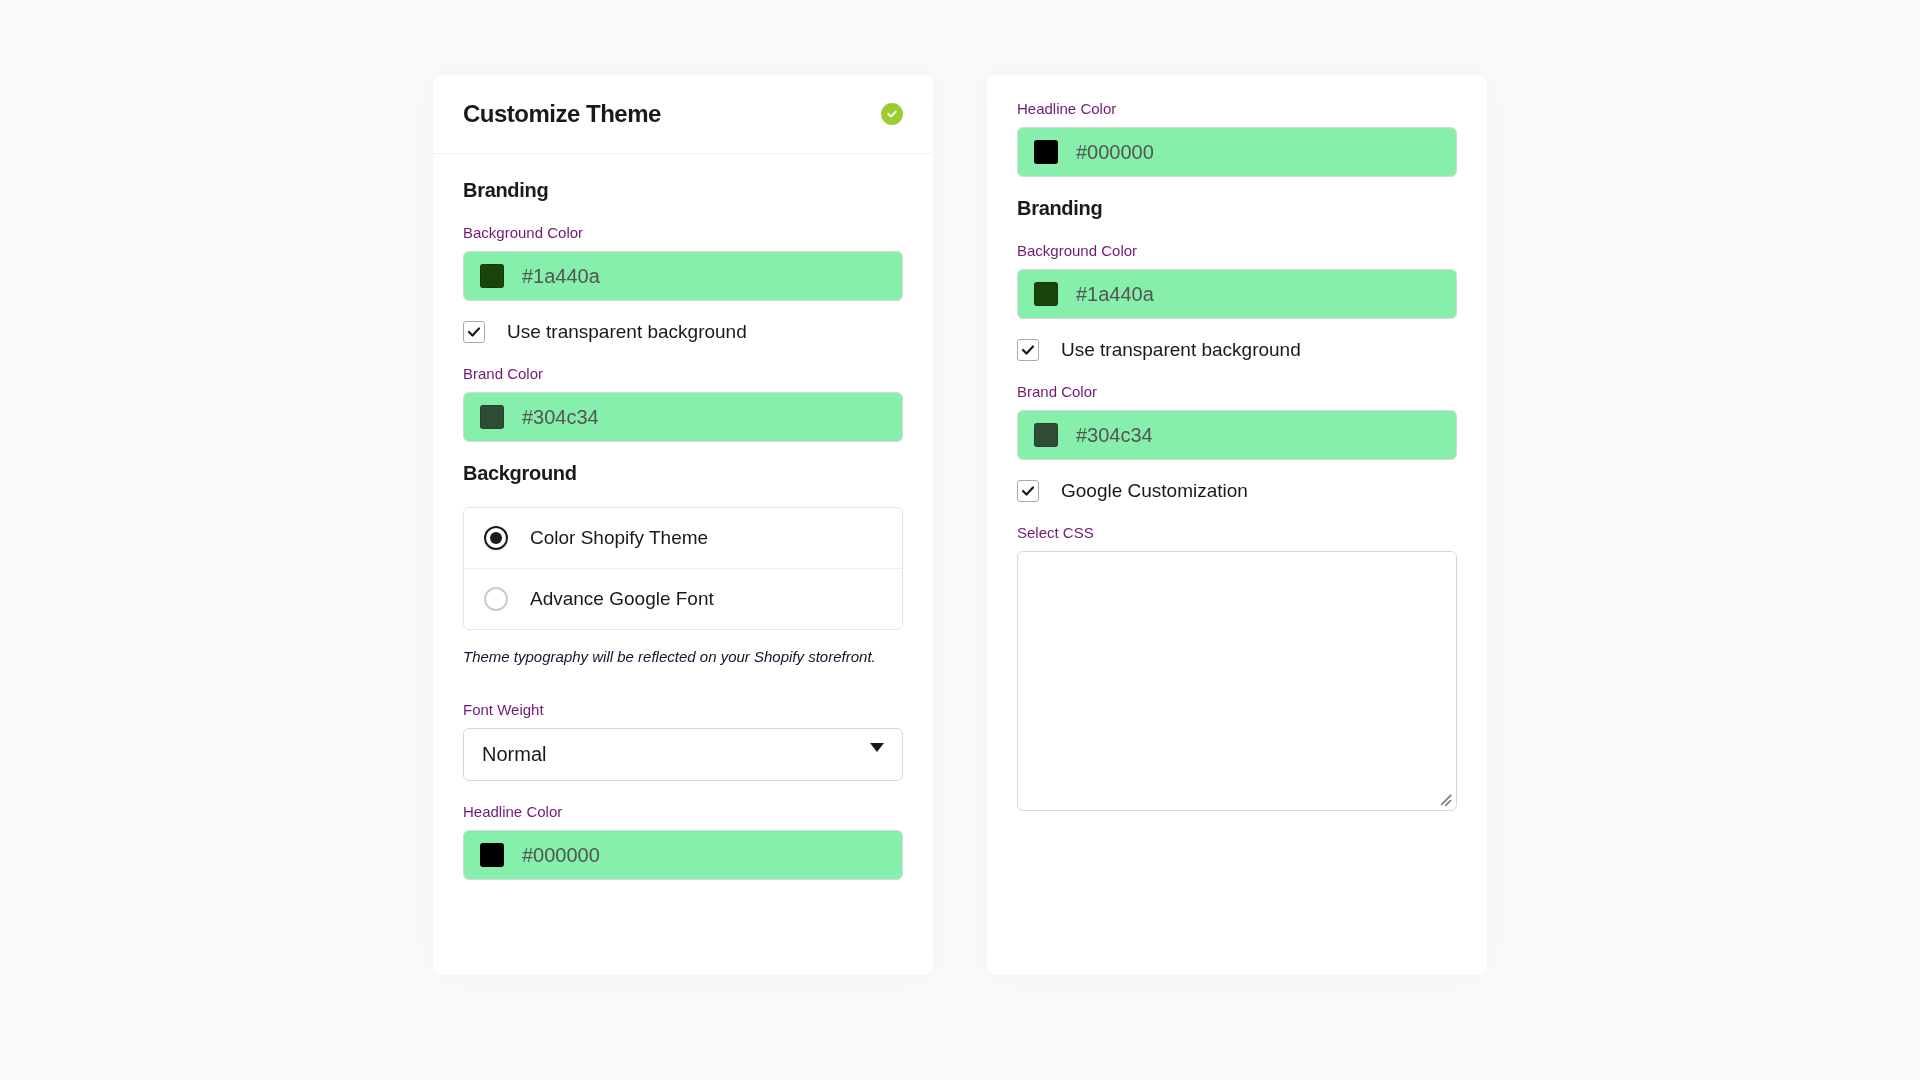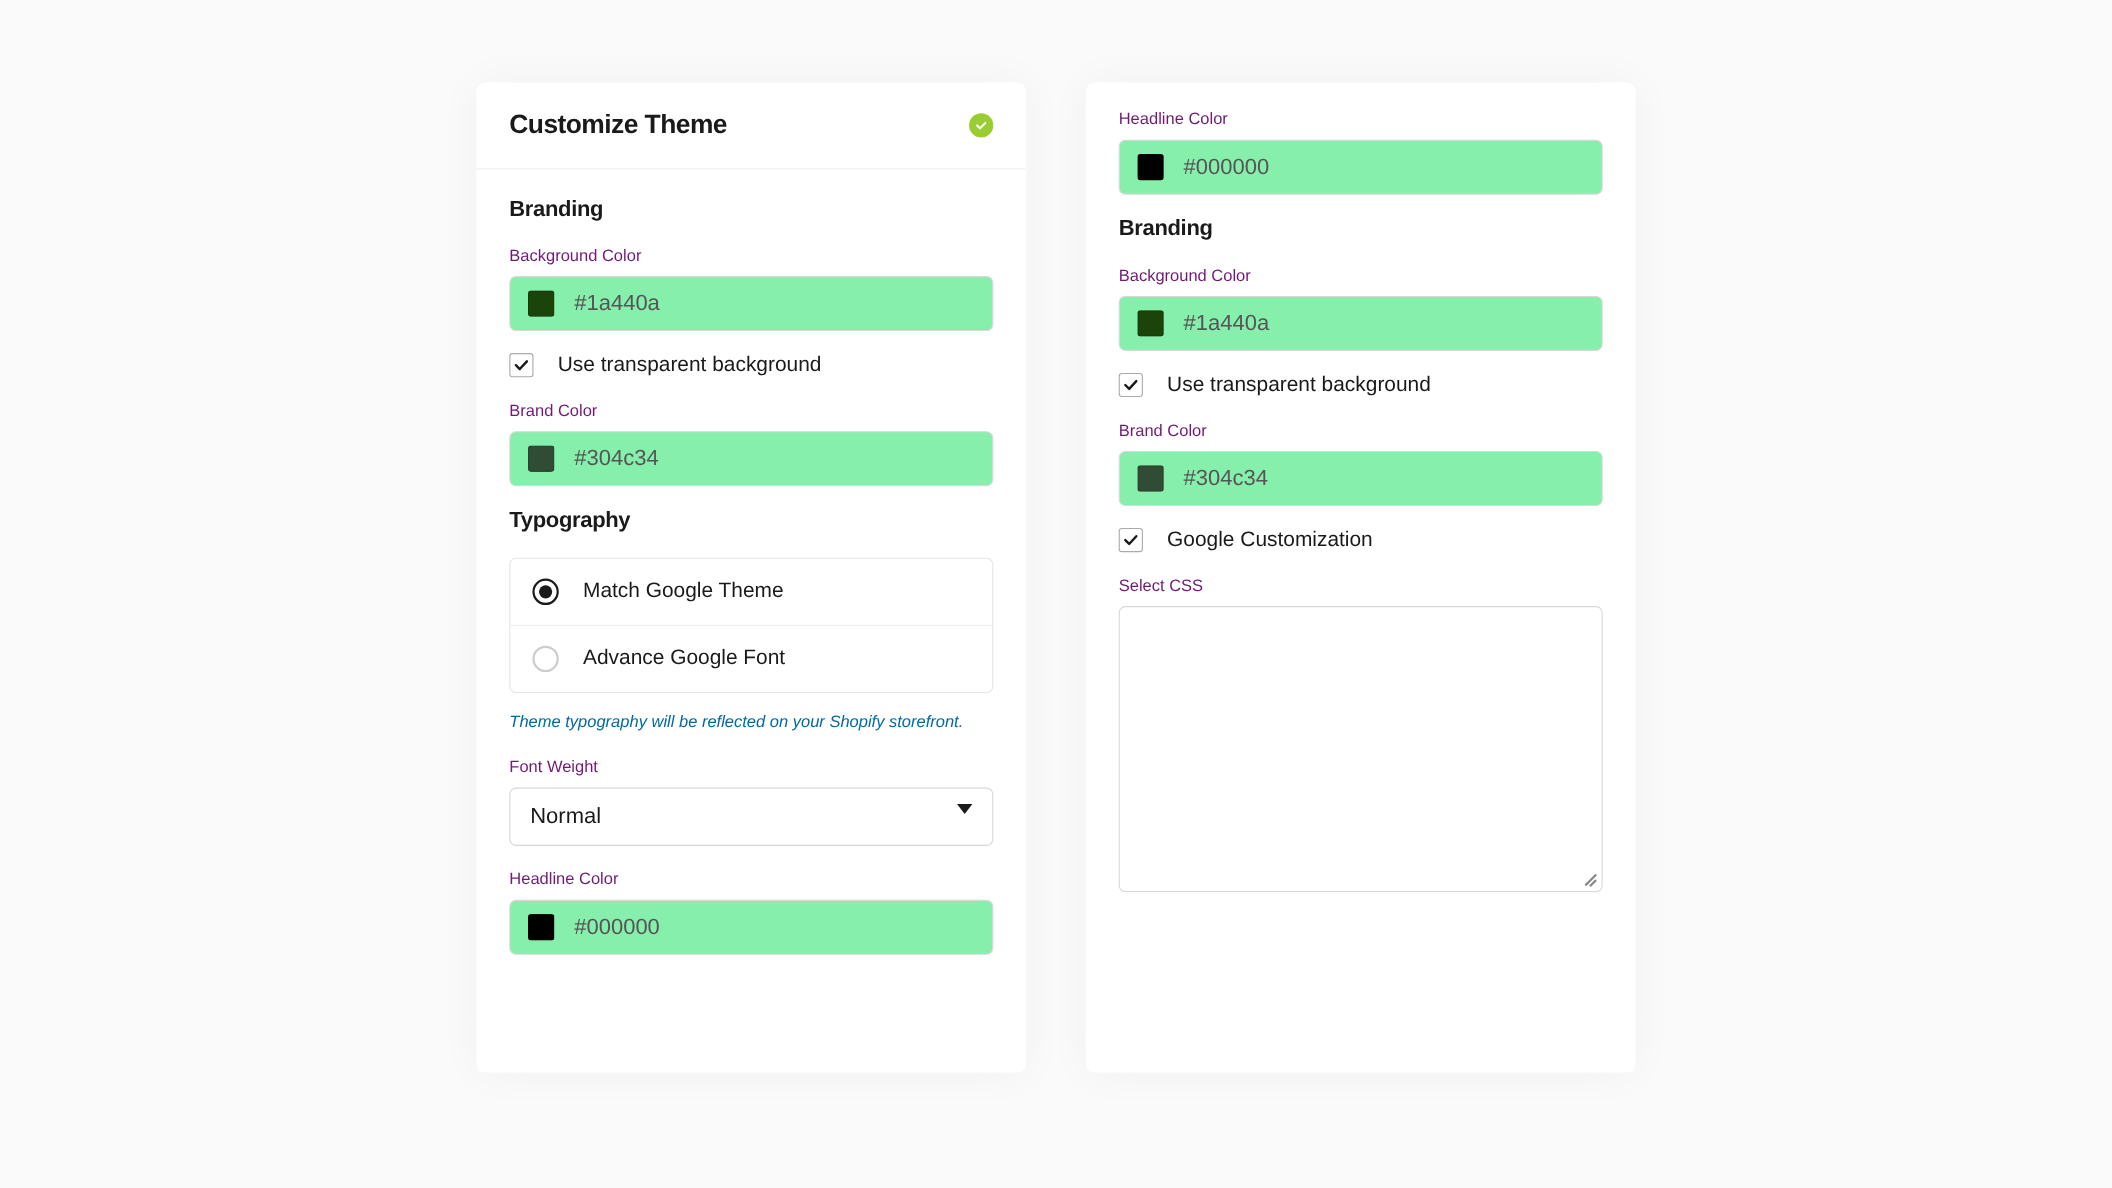--- a/index.html
+++ b/index.html
@@ -149,23 +149,23 @@
       height: 12px;
       background: #1a1a1a;
       border-radius: 50%;
     }
     .radio-label {
       font-size: 19px;
       color: #1a1a1a;
     }
     .hint-text {
       font-size: 15px;
-      color: #0369a1;
+      color: #0f172a;
       font-style: italic;
-      margin-bottom: 24px;
+      margin-bottom: 36px;
     }
     .select-input {
       display: flex;
       align-items: flex-start;
       justify-content: space-between;
       border: 1px solid #d8d8d8;
       border-radius: 6px;
       padding: 14px 18px;
       background: #fff;
       margin-bottom: 22px;
@@ -257,26 +257,26 @@
         </div>
         <div class="checkbox-label">Use transparent background</div>
       </div>
 
       <div class="field-label">Brand Color</div>
       <div class="color-input">
         <div class="color-swatch" style="background:#304c34"></div>
         <div class="color-value">#304c34</div>
       </div>
 
-      <div class="section-title">Typography</div>
+      <div class="section-title">Background</div>
 
       <div class="radio-group">
         <div class="radio-item">
           <div class="radio selected"></div>
-          <div class="radio-label">Match Google Theme</div>
+          <div class="radio-label">Color Shopify Theme</div>
         </div>
         <div class="radio-item">
           <div class="radio"></div>
           <div class="radio-label">Advance Google Font</div>
         </div>
       </div>
 
       <div class="hint-text">Theme typography will be reflected on your Shopify storefront.</div>
 
       <div class="field-label">Font Weight</div>

